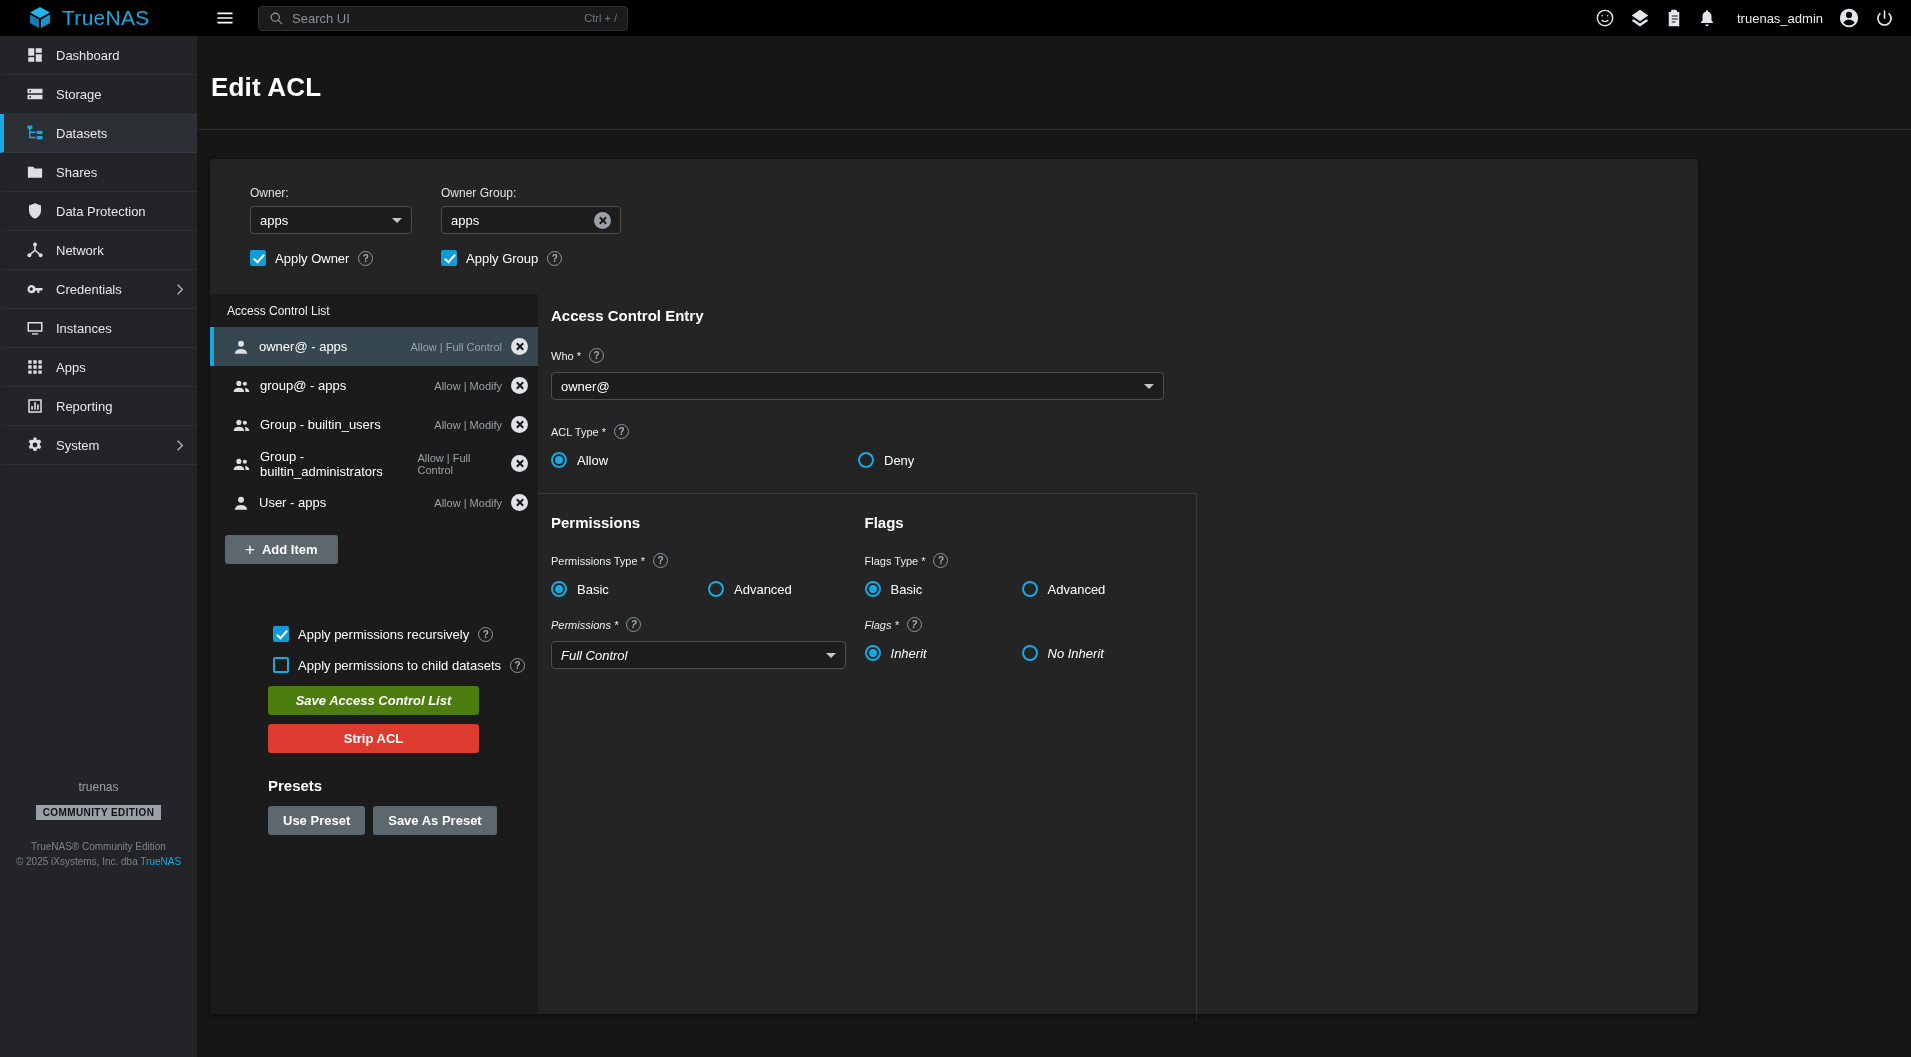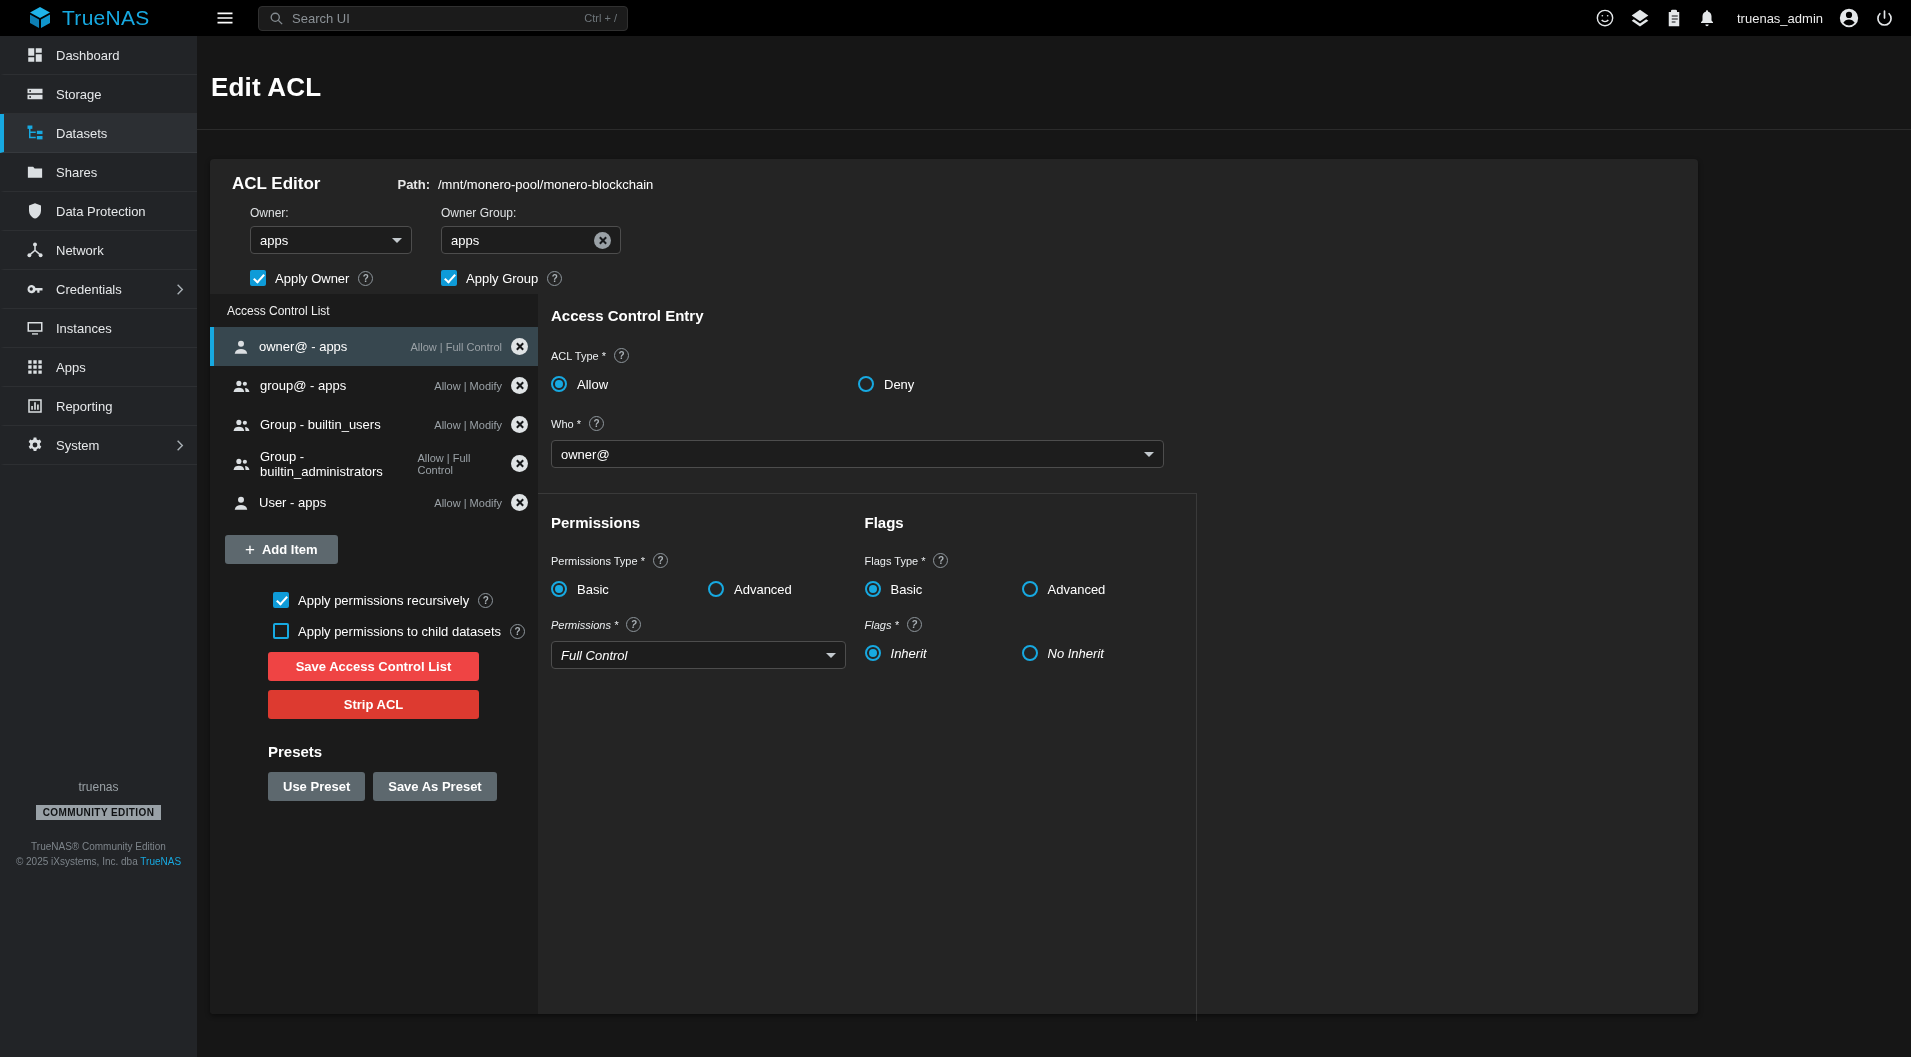--- a/index.html
+++ b/index.html
@@ -82,37 +82,37 @@
                  flex:0 0 auto; cursor:pointer; }
   .cancel-icon::before,.cancel-icon::after { content:""; position:absolute; left:7.5px; top:4px;
                  width:2px; height:9px; background:#16181a; }
   .cancel-icon::before { transform:rotate(45deg); }
   .cancel-icon::after { transform:rotate(-45deg); }
   .cancel-icon.dim { background:#9aa1a6; margin-left:auto; }
 
   .btn { border:none; border-radius:3px; font-family:inherit; font-size:13px; font-weight:bold; color:#fff;
          height:29px; cursor:pointer; display:inline-flex; align-items:center; justify-content:center; }
   .btn-gray { background:#5d686e; padding:0 15px; }
-  .btn-blue { background:#ef4444; }
+  .btn-blue { background:#4d7c0f;font-style:italic; }
   .btn-red  { background:#dd3a30; }
 
   
   .panels { display:flex; height:720px; }
   .acl-panel { width:328px; flex:0 0 auto; background:#1b1b1b; border-radius:0 0 0 4px; }
   .acl-panel-title { padding:10px 0 9px 17px; font-size:12px; color:#f0f0f0; }
   .acl-row { height:39px; display:flex; align-items:center; padding:0 10px 0 18px;
              border-left:4px solid transparent; cursor:pointer; }
   .acl-row.selected { background:#37474f; border-left-color:#17a9e1; }
   .acl-row .who { margin-left:9px; font-size:13px; }
   .acl-row .summary { margin-left:auto; font-size:11px; color:#9aa1a6; }
   .acl-row .cancel-icon { margin-left:9px; }
   .add-item-btn { margin:13px 0 0 15px; gap:7px; padding:0 20px; }
   .plus-icon::before { content:"+"; font-size:17px; font-weight:normal; line-height:1; }
   .panel-check { display:flex; align-items:center; gap:9px; margin-left:63px; font-size:13px; }
-  .panel-check.first { margin-top:28px; }
+  .panel-check.first { margin-top:62px; }
   .panel-check + .panel-check { margin-top:15px; }
   .save-acl-btn { display:flex; width:211px; margin:13px 0 0 58px; }
   .strip-btn { display:flex; width:211px; margin:9px 0 0 58px; }
   .presets-title { margin:24px 0 0 58px; font-size:15px; font-weight:bold; }
   .preset-btns { display:flex; gap:8px; margin:12px 0 0 58px; }
 
   
   .ace-panel { flex:1; padding:13px 0 0 13px; }
   .ace-title { font-size:15px; font-weight:bold; }
   .field-block { margin-top:24px; }
@@ -323,25 +323,20 @@
     </div>
   </aside>
 
   <main class="main">
     <h1 class="page-title">Edit ACL</h1>
     <div class="title-divider"></div>
 
     <section class="card">
 
       <div class="card-head">
-        <div class="head-row">
-          <h2 class="card-title">ACL Editor</h2>
-          <span class="path-label">Path:</span>
-          <span class="path-value">/mnt/monero-pool/monero-blockchain</span>
-        </div>
         <div class="owner-row">
           <div>
             <label class="field-label">Owner:</label>
             <div class="control owner-select">
               <span>apps</span>
               <span class="caret"></span>
             </div>
           </div>
           <div>
             <label class="field-label">Owner Group:</label>
@@ -456,46 +451,46 @@
             <button class="btn btn-gray">Use Preset</button>
             <button class="btn btn-gray">Save As Preset</button>
           </div>
         </div>
 
         <div class="ace-panel">
           <h3 class="ace-title">Access Control Entry</h3>
 
           <div class="field-block">
             <div class="label-row">
+              <span>Who *</span>
+              <span class="help-icon"></span>
+            </div>
+            <div class="control who-select">
+              <span>owner@</span>
+              <span class="caret"></span>
+            </div>
+          </div>
+
+          <div class="field-block">
+            <div class="label-row">
               <span>ACL Type *</span>
               <span class="help-icon"></span>
             </div>
             <div class="radio-row">
               <div class="radio-opt w307">
                 <span class="radio checked"></span>
                 <span>Allow</span>
               </div>
               <div class="radio-opt">
                 <span class="radio"></span>
                 <span>Deny</span>
               </div>
             </div>
           </div>
 
-          <div class="field-block">
-            <div class="label-row">
-              <span>Who *</span>
-              <span class="help-icon"></span>
-            </div>
-            <div class="control who-select">
-              <span>owner@</span>
-              <span class="caret"></span>
-            </div>
-          </div>
-
           <div class="section-divider"></div>
 
           <div class="pf-wrap">
 
             <div class="pf-col">
               <div class="pf-title">Permissions</div>
               <div class="pf-block">
                 <div class="label-row">
                   <span>Permissions Type *</span>
                   <span class="help-icon"></span>

